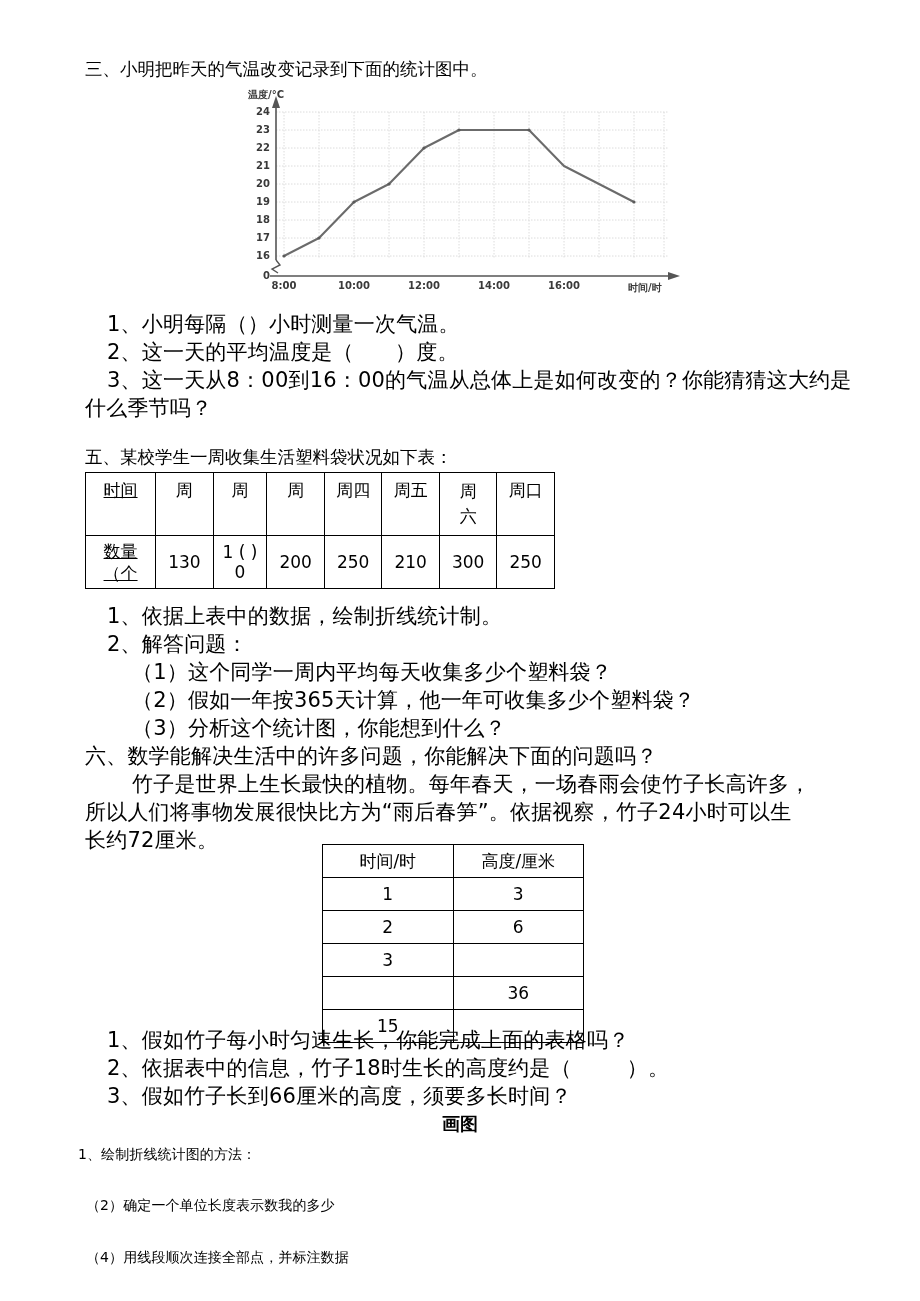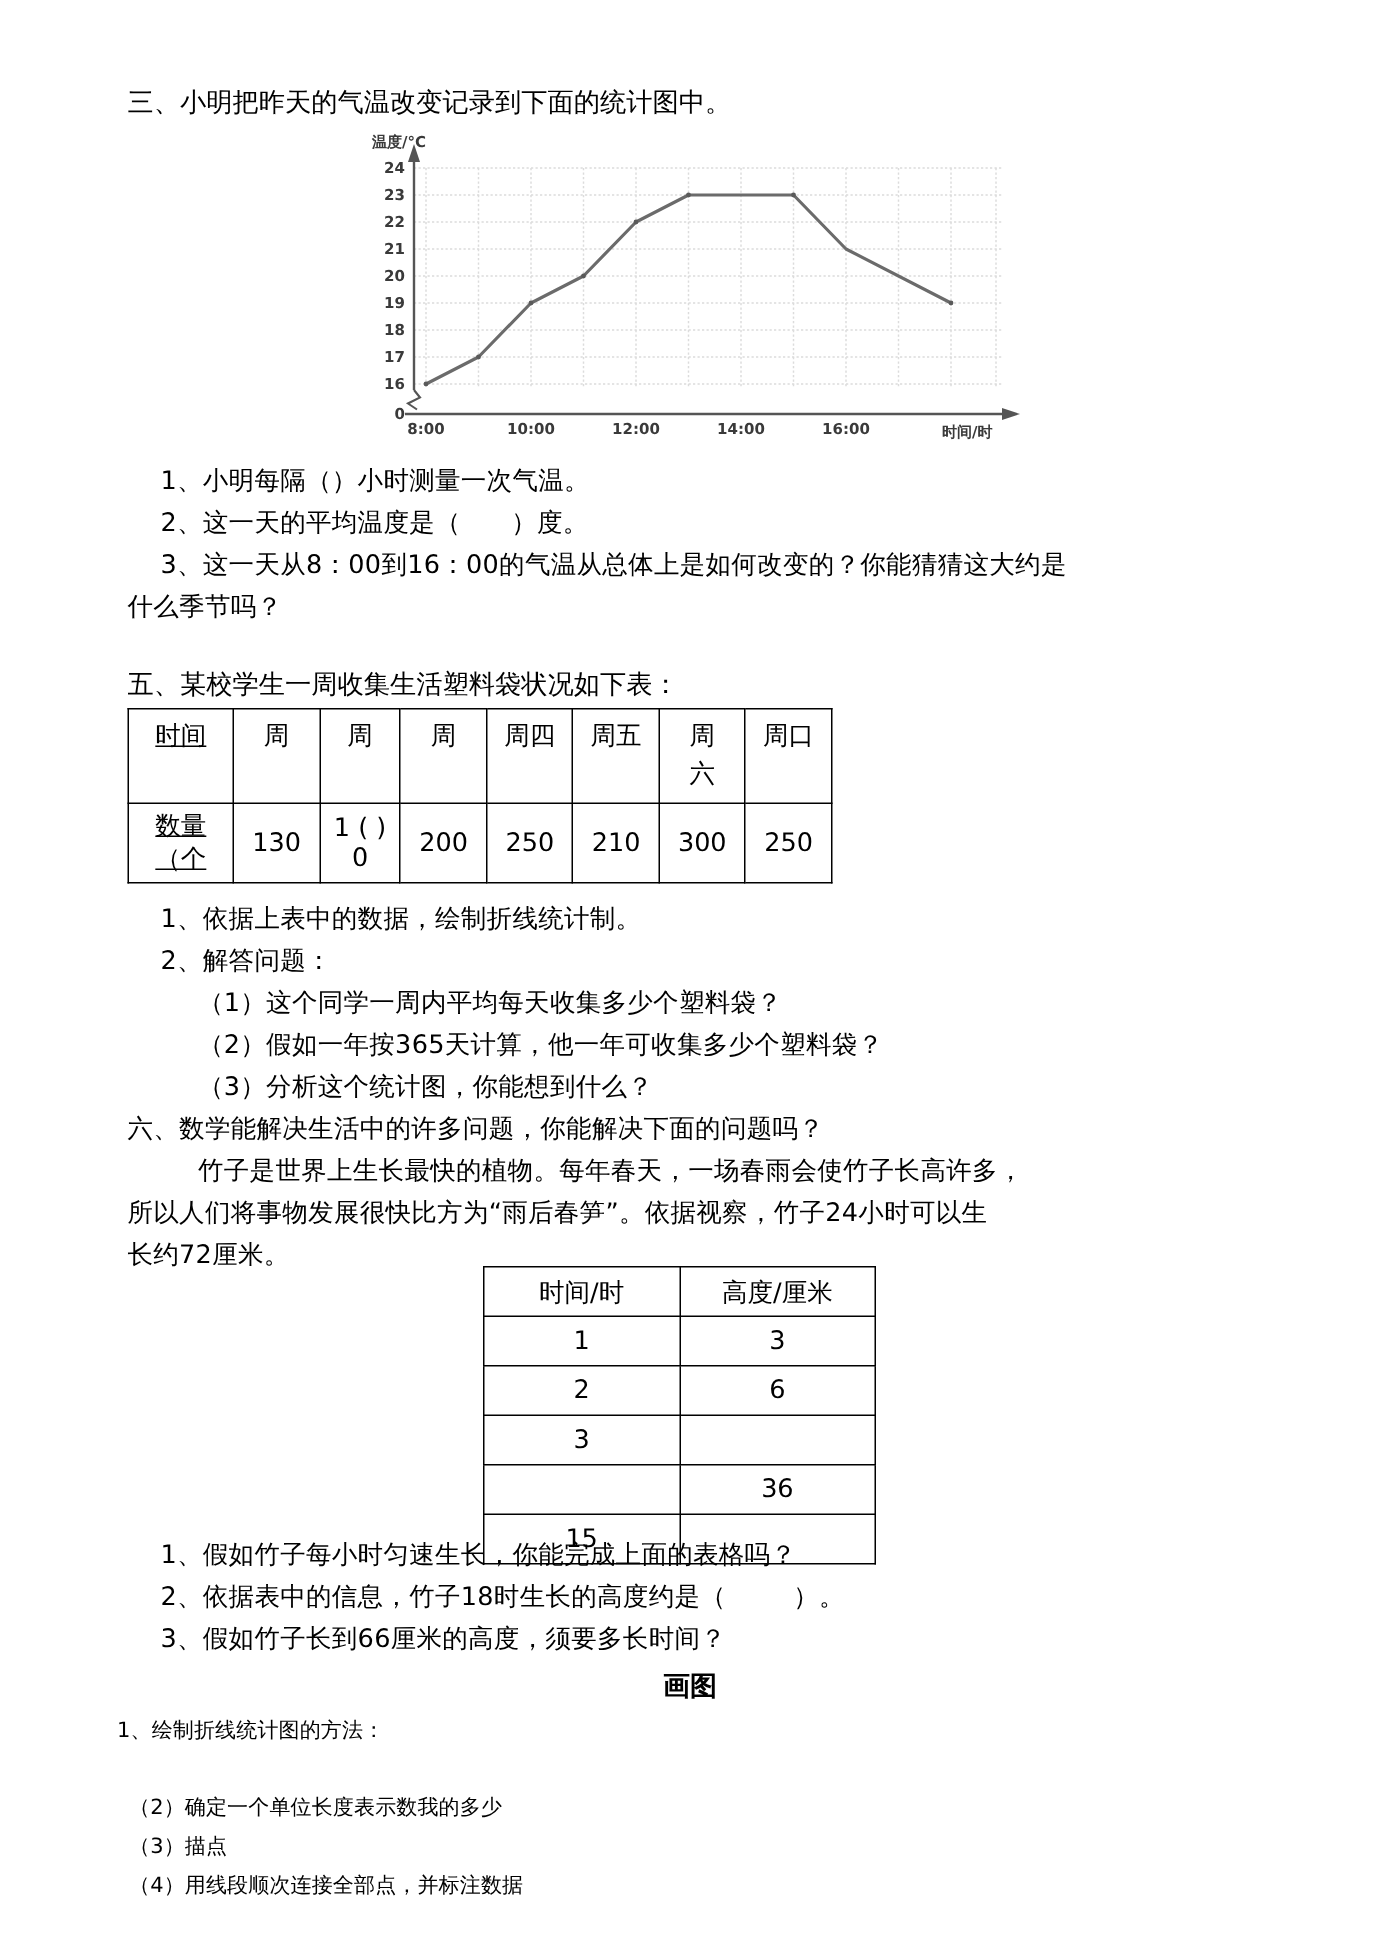--- a/index.html
+++ b/index.html
@@ -18,21 +18,21 @@
   .page {
     position: relative;
     width: 920px;
     height: 966px;
     box-sizing: border-box;
     padding: 0;
   }
 
   
   .para {
-    font-size: 17px;
+    font-size: 21px;
     line-height: 1.55;
     letter-spacing: 0.2px;
     white-space: pre-wrap;
   }
   .para-sm {
     font-size: 14px;
     line-height: 1.62;
     letter-spacing: 0.1px;
   }
   .section-head {
@@ -256,16 +256,15 @@
   </table>
 
   <div class="blk para" style="left:107px; top:1024px; width:790px;">1、假如竹子每小时匀速生长，你能完成上面的表格吗？</div>
   <div class="blk para" style="left:107px; top:1052px; width:790px;">2、依据表中的信息，竹子18时生长的高度约是（        ）。</div>
   <div class="blk para" style="left:107px; top:1080px; width:790px;">3、假如竹子长到66厘米的高度，须要多长时间？</div>
 
   <div class="blk center-title" style="left:0px; top:1112px; width:920px;">画图</div>
 
   <div class="blk para-sm" style="left:78px; top:1143px; width:790px;">1、绘制折线统计图的方法：</div>
   <div class="blk para-sm" style="left:86px; top:1194px; width:790px;">（2）确定一个单位长度表示数我的多少</div>
-  <div class="blk para-sm" style="left:86px; top:1220px; width:790px;">（3）描点</div>
   <div class="blk para-sm" style="left:86px; top:1246px; width:790px;">（4）用线段顺次连接全部点，并标注数据</div>
 
 </div>
 
 </body></html>

